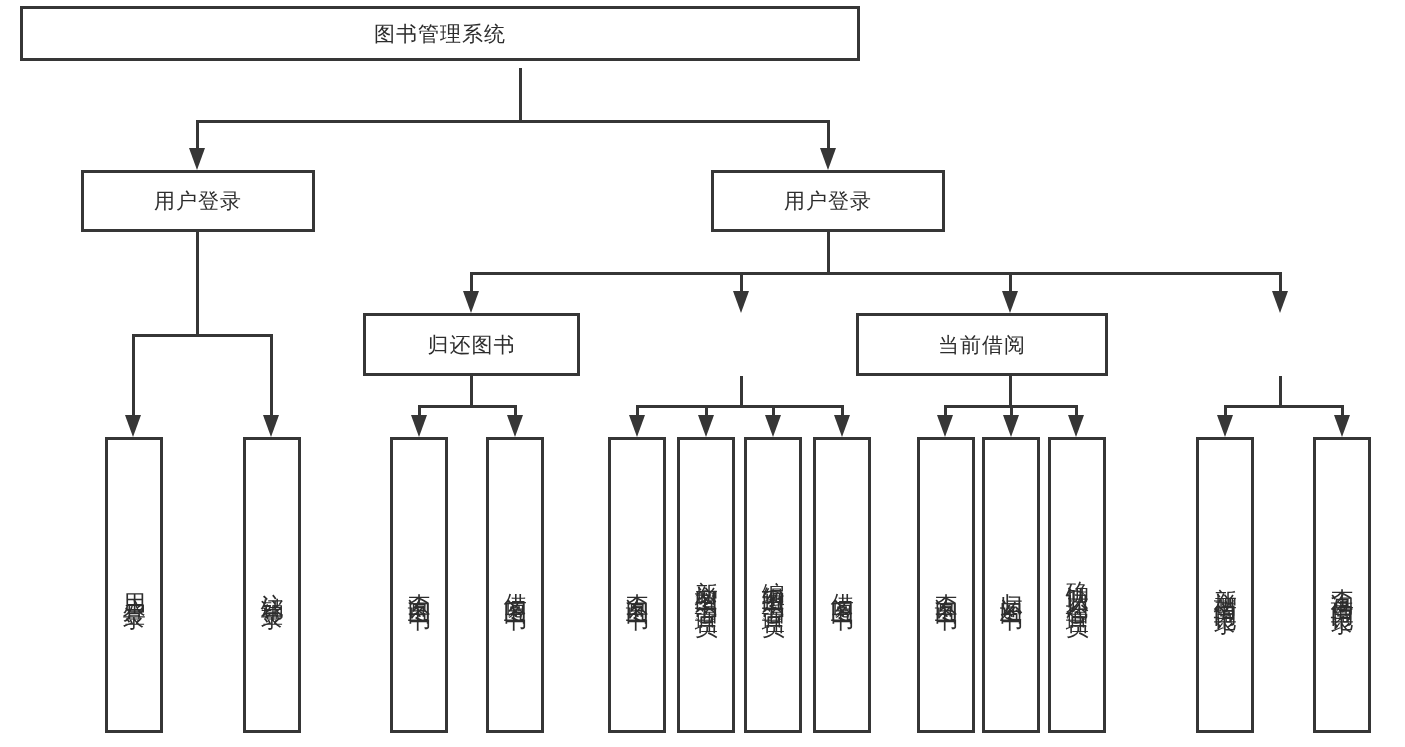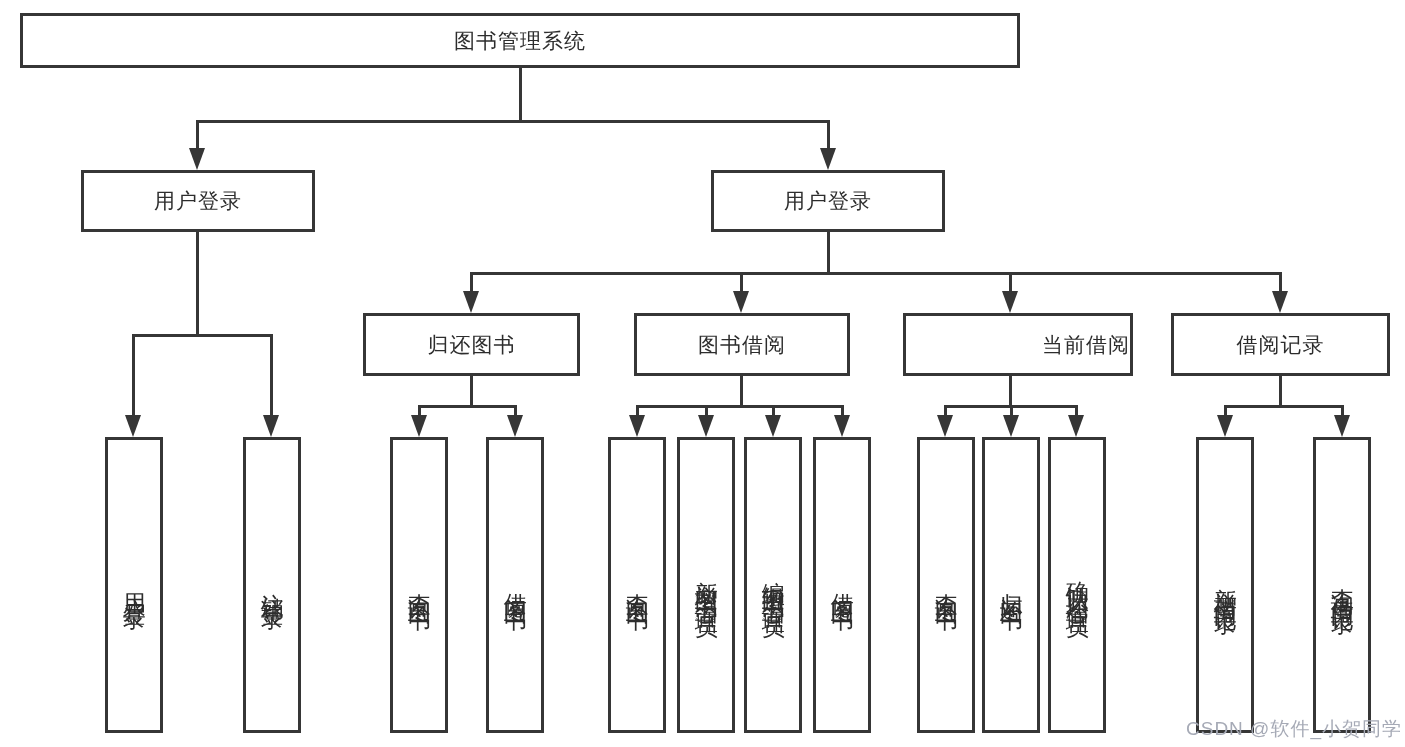--- a/index.html
+++ b/index.html
@@ -46,21 +46,21 @@
     color:#a6aab6;
     letter-spacing:1px;
     white-space:nowrap;
   }
 </style>
 </head>
 <body>
 
 <div class="canvas">
 
-  <div class="node node-root" style="left:20px;top:13px;width:1000px;height:55px;">
+  <div class="node node-root" style="left:20px;top:6px;width:840px;height:55px;">
     <span>图书管理系统</span>
   </div>
 
   <div class="vline" style="left:519px;top:68px;height:54px;"></div>
   <div class="hline" style="left:196px;top:120px;width:634px;"></div>
   <div class="vline" style="left:196px;top:120px;height:32px;"></div>
   <div class="arrow" style="left:189px;top:148px;"></div>
   <div class="vline" style="left:827px;top:120px;height:32px;"></div>
   <div class="arrow" style="left:820px;top:148px;"></div>
 
@@ -85,28 +85,22 @@
   <div class="vline" style="left:740px;top:272px;height:26px;"></div>
   <div class="arrow" style="left:733px;top:291px;"></div>
   <div class="vline" style="left:1009px;top:272px;height:26px;"></div>
   <div class="arrow" style="left:1002px;top:291px;"></div>
   <div class="vline" style="left:1279px;top:272px;height:26px;"></div>
   <div class="arrow" style="left:1272px;top:291px;"></div>
 
   <div class="node node-h" style="left:363px;top:313px;width:217px;height:63px;">
     <span>归还图书</span>
   </div>
-  <div class="node node-h" style="left:634px;top:313px;width:216px;height:63px;">
-    <span>图书借阅</span>
-  </div>
-  <div class="node node-h" style="left:903px;top:313px;width:230px;height:63px;justify-content:flex-end;">
+  <div class="node node-h" style="left:856px;top:313px;width:252px;height:63px;">
     <span>当前借阅</span>
-  </div>
-  <div class="node node-h" style="left:1171px;top:313px;width:219px;height:63px;">
-    <span>借阅记录</span>
   </div>
 
   <div class="vline" style="left:470px;top:376px;height:31px;"></div>
   <div class="hline" style="left:418px;top:405px;width:98px;"></div>
   <div class="vline" style="left:418px;top:405px;height:13px;"></div>
   <div class="arrow" style="left:411px;top:415px;"></div>
   <div class="vline" style="left:514px;top:405px;height:13px;"></div>
   <div class="arrow" style="left:507px;top:415px;"></div>
 
   <div class="vline" style="left:740px;top:376px;height:31px;"></div>
@@ -173,15 +167,14 @@
     <span class="vtext">确认归还（管理员）</span>
   </div>
 
   <div class="node leaf" style="left:1196px;">
     <span class="vtext">新增借阅记录</span>
   </div>
   <div class="node leaf" style="left:1313px;">
     <span class="vtext">查询借阅记录</span>
   </div>
 
-  <div class="watermark">CSDN @软件_小贺同学</div>
 
 </div>
 
 </body></html>

